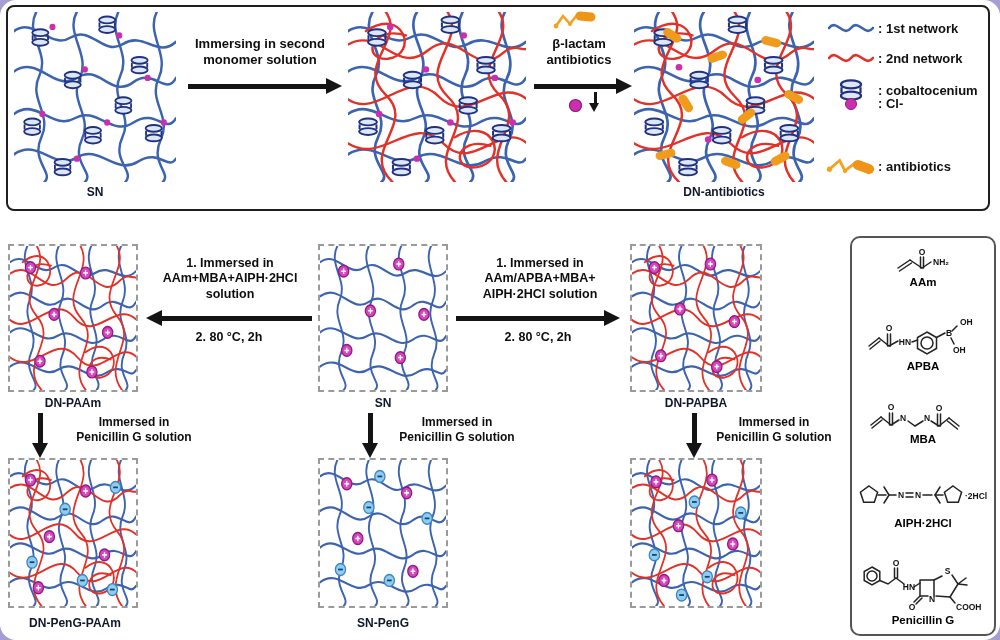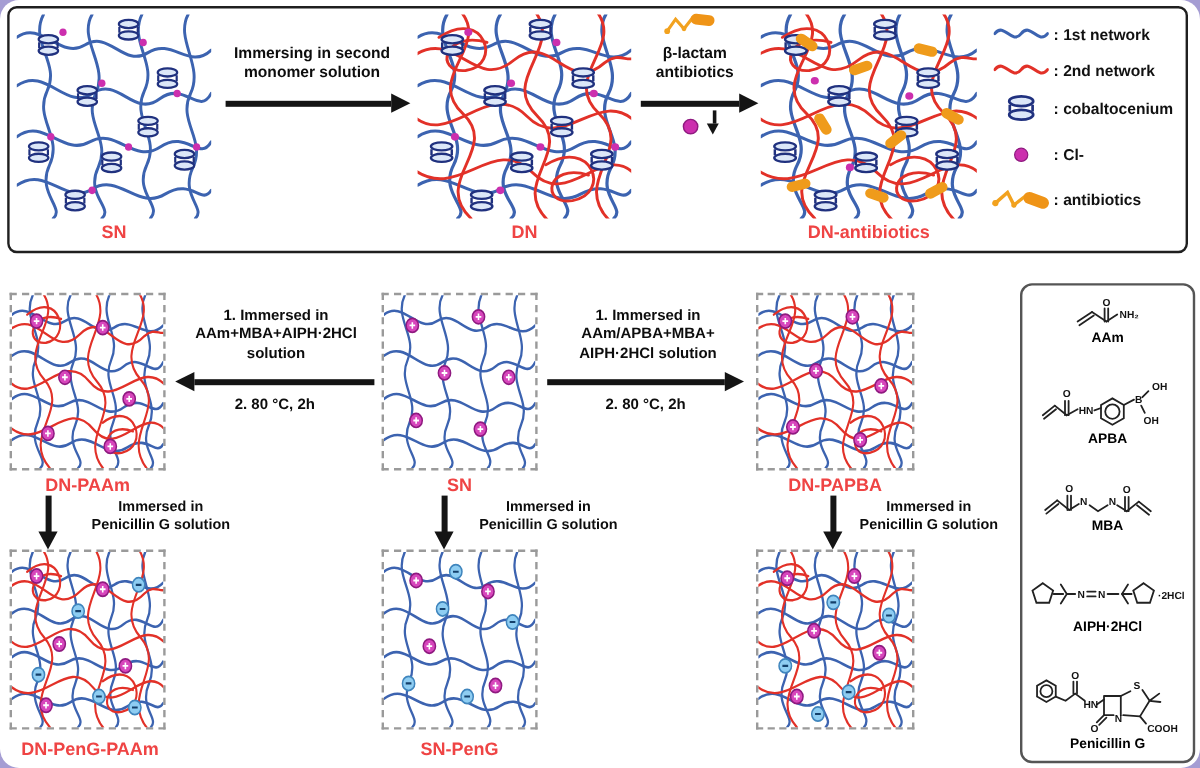--- a/index.html
+++ b/index.html
@@ -4,21 +4,21 @@
 <style>
   html,body{margin:0;padding:0;}
   body{font-family:"Liberation Sans",sans-serif;}
   .page{position:relative;width:1000px;height:640px;background:#a59dd3;overflow:hidden;}
   .sheet{position:absolute;inset:0;background:#ffffff;border-radius:16px;}
   .abs{position:absolute;}
   .txt{font-family:"Liberation Sans",sans-serif;font-weight:bold;color:#0d0d0d;text-align:center;line-height:1.22;}
   .t13{font-size:13px;}
   .t125{font-size:12.5px;}
   .t12{font-size:12px;}
-  .lbl{font-size:15px;font-weight:bold;color:#ef4444;text-align:center;}
+  .lbl{font-size:12px;font-weight:bold;color:#0f172a;text-align:center;}
   .topbox{position:absolute;left:6px;top:5px;width:984px;height:206px;border:2.5px solid #1f1f1f;border-radius:8px;background:#fff;box-sizing:border-box;}
   .dashbox{position:absolute;border:2px dashed #9a9a9a;background:#fff;box-sizing:border-box;}
   .chembox{position:absolute;left:850px;top:236px;width:146px;height:400px;border:2px solid #555;border-radius:10px;background:#fff;box-sizing:border-box;display:flex;flex-direction:column;justify-content:space-between;align-items:center;padding:8px 2px;}
   .hl{position:absolute;background:#141414;height:4.5px;}
   .vl{position:absolute;background:#141414;width:5px;}
   .tri-r{position:absolute;width:0;height:0;border-top:8.5px solid transparent;border-bottom:8.5px solid transparent;border-left:16px solid #141414;}
   .tri-l{position:absolute;width:0;height:0;border-top:8.5px solid transparent;border-bottom:8.5px solid transparent;border-right:16px solid #141414;}
   .tri-d{position:absolute;width:0;height:0;border-left:8.5px solid transparent;border-right:8.5px solid transparent;border-top:15px solid #141414;}
   .legend{position:absolute;left:824px;top:12px;width:170px;}
   .lrow{position:absolute;display:flex;align-items:center;}
@@ -136,21 +136,20 @@
         <use href="#cobalt" x="108" y="88"></use>
     <use href="#cl-dot" x="38" y="14"></use>
         <use href="#cl-dot" x="104" y="22"></use>
         <use href="#cl-dot" x="70" y="54"></use>
     <use href="#cl-dot" x="28" y="96"></use>
         <use href="#cl-dot" x="92" y="104"></use>
         <use href="#cl-dot" x="148" y="104"></use>
     <use href="#cl-dot" x="62" y="138"></use>
         <use href="#cl-dot" x="132" y="62"></use>
   </svg>
-  <div class="abs lbl" style="left:348px;top:185px;width:178px">DN</div>
 
   <svg class="abs" style="left:546px;top:8px" width="58" height="26" viewBox="0 0 48 26">
     <use href="#abx-full" transform="translate(2,2)"></use>
   </svg>
   <div class="abs txt t13" style="left:527px;top:36px;width:104px">
     <div>β-lactam</div>
     <div>antibiotics</div>
   </div>
   <div class="hl" style="left:534px;top:84px;width:82px"></div>
   <div class="tri-r" style="left:616px;top:78px"></div>
@@ -206,21 +205,21 @@
       <span class="ltxt">: 2nd network</span>
     </div>
     <div class="lrow" style="left:0;top:66px">
       <span class="lico">
         <svg width="28" height="24" viewBox="0 0 28 24">
               <use href="#cobalt" transform="translate(14,12) scale(1.25)"></use>
             </svg>
       </span>
       <span class="ltxt">: cobaltocenium</span>
     </div>
-    <div class="lrow" style="left:0;top:109px">
+    <div class="lrow" style="left:0;top:84px">
       <span class="lico">
         <svg width="14" height="14" viewBox="0 0 14 14">
               <circle cx="7" cy="7" r="5.5" fill="#cc2fae" stroke="#8f1a80" stroke-width="1"></circle>
             </svg>
       </span>
       <span class="ltxt">: Cl-</span>
     </div>
     <div class="lrow" style="left:0;top:130px">
       <span class="lico">
         <svg width="54" height="48" viewBox="0 0 54 48">

